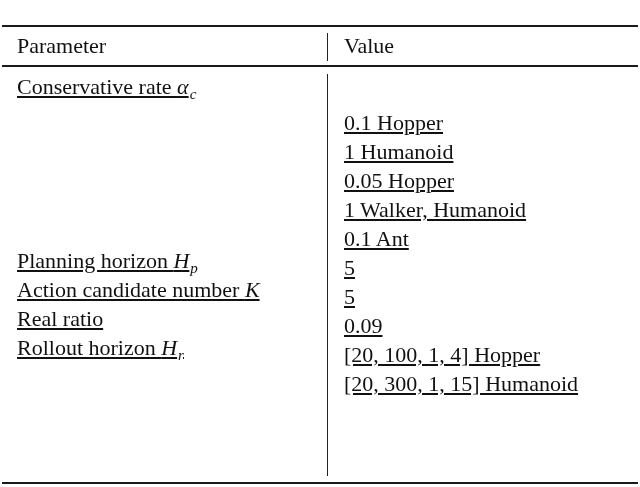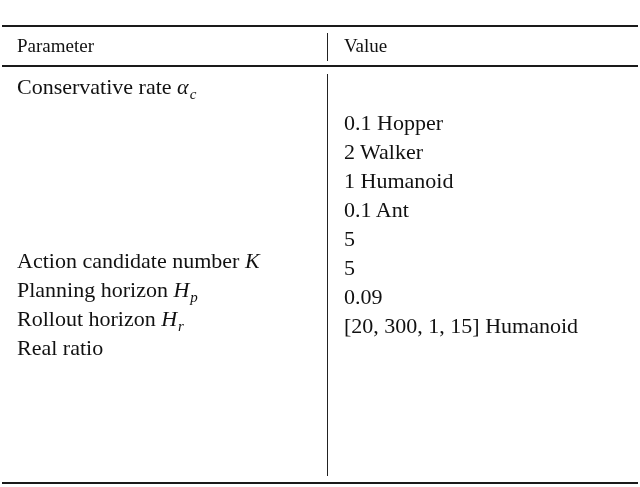--- a/index.html
+++ b/index.html
@@ -41,38 +41,39 @@
     left: 327px;
     width: 1.2px;
     background: #222;
   }
   .vsep.header { top: 33px; height: 28px; }
   .vsep.body { top: 74px; height: 402px; }
 
   .hdr {
     position: absolute;
     top: 31px;
-    font-size: 19px;
+    font-size: 22px;
     line-height: 29px;
     white-space: nowrap;
   }
   .hdr.param { left: 17px; }
   .hdr.value { left: 344px; }
 
   .col {
     position: absolute;
     top: 72px;
   }
   .col.params { left: 17px; }
   .col.values { left: 344px; margin-top: 36px; }
   .line {
     height: 29px;
     font-size: 22px;
     line-height: 29px;
     white-space: nowrap;
+    text-decoration: underline;
   }
   .sym {
     font-style: italic;
   }
   .sub {
     font-style: italic;
     font-size: 15px;
     position: relative;
     top: 5px;
     margin-left: 1px;
@@ -99,40 +100,42 @@
     <span>Conservative rate </span><span class="sym">α</span><span class="sub">c</span>
   </div>
   <div class="line"></div>
   <div class="line"></div>
   <div class="line"></div>
 
   <div class="line"></div>
   <div class="line"></div>
 
   <div class="line">
+    <span>Planning horizon </span><span class="sym">H</span><span class="sub">p</span>
+  </div>
+
+  <div class="line">
     <span>Action candidate number </span><span class="sym">K</span>
   </div>
 
   <div class="line">
-    <span>Planning horizon </span><span class="sym">H</span><span class="sub">p</span>
+    <span>Real ratio</span>
   </div>
 
   <div class="line">
     <span>Rollout horizon </span><span class="sym">H</span><span class="sub">r</span>
   </div>
-
-  <div class="line">
-    <span>Real ratio</span>
-  </div>
 </div>
 
 <div class="col values">
   <div class="line">0.1 Hopper</div>
-  <div class="line">2 Walker</div>
   <div class="line">1 Humanoid</div>
+  <div class="line">0.05 Hopper</div>
+  <div class="line">1 Walker, Humanoid</div>
   <div class="line">0.1 Ant</div>
   <div class="line">5</div>
   <div class="line">5</div>
   <div class="line">0.09</div>
+  <div class="line">[20, 100, 1, 4] Hopper</div>
   <div class="line">[20, 300, 1, 15] Humanoid</div>
 </div>
 
 <div class="rule bottom"></div>
 
 </body></html>

